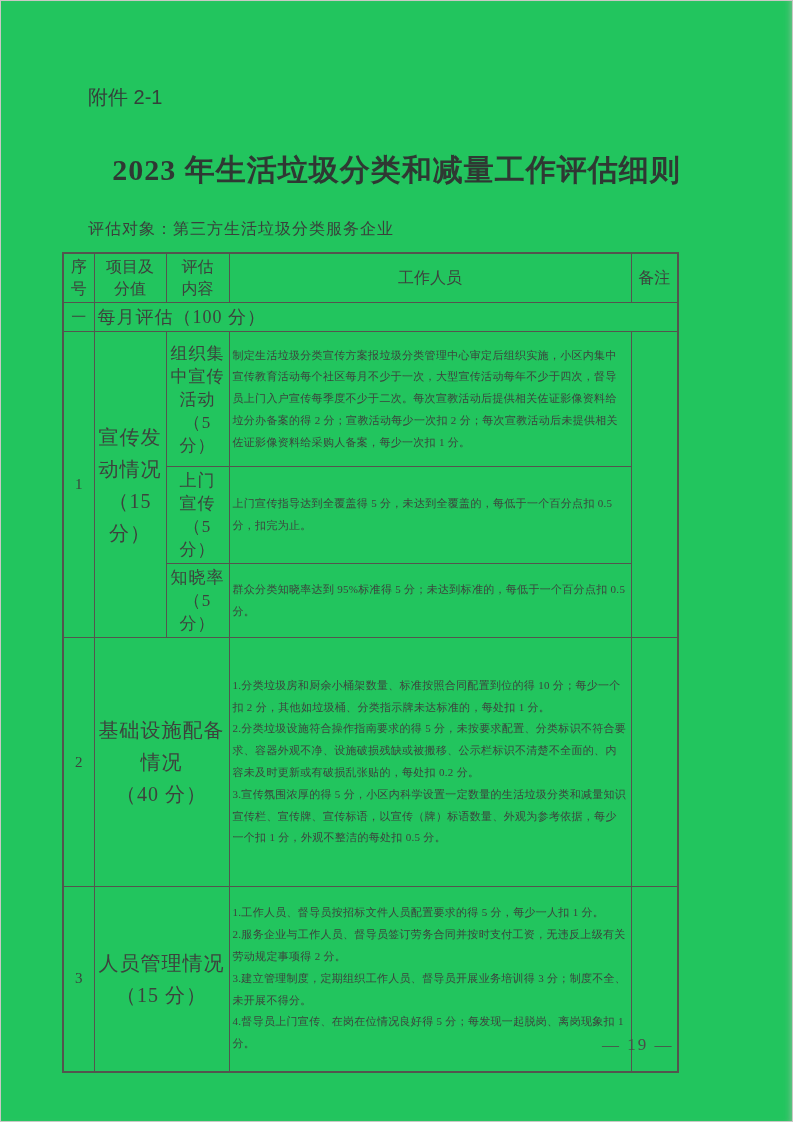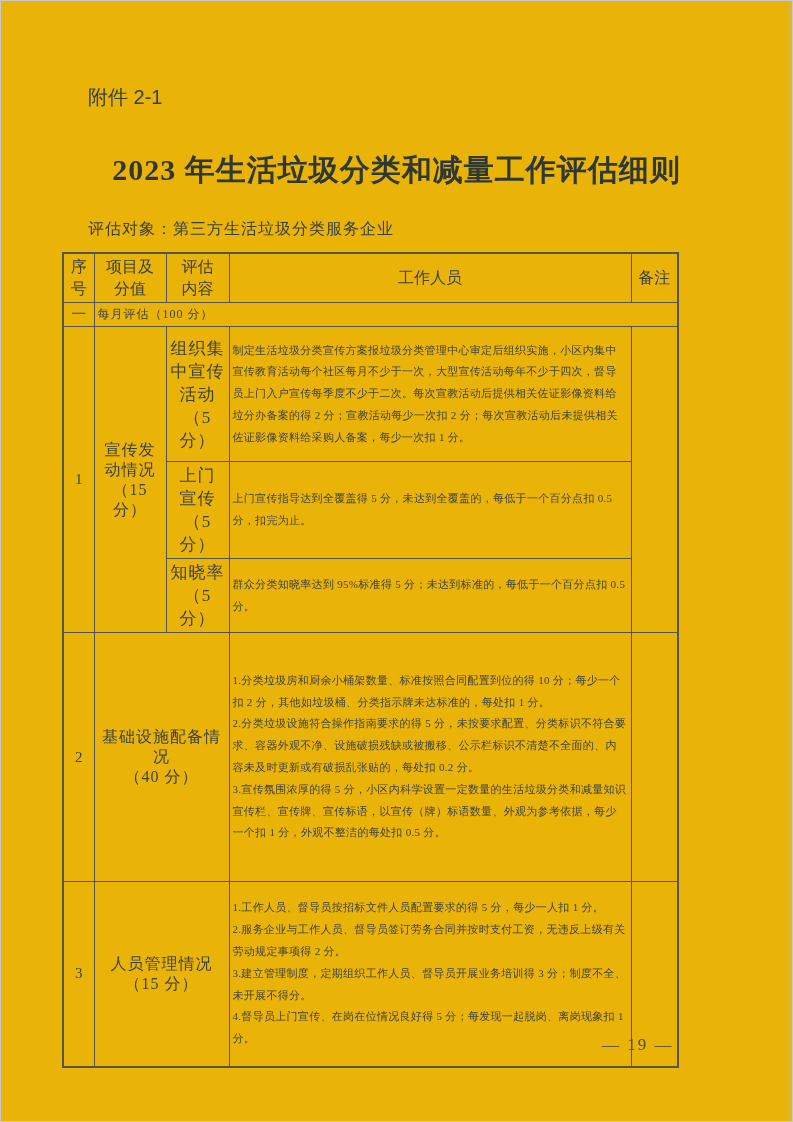--- a/index.html
+++ b/index.html
@@ -4,21 +4,21 @@
 <style>
   html, body { margin: 0; padding: 0; }
   body {
     width: 793px; height: 1122px;
     background: #e9e9e7;
     font-family: "Liberation Serif", "DejaVu Serif", serif;
   }
   .page {
     position: relative;
     width: 793px; height: 1122px;
-    background: #eab308;
+    background: #22c55e;
     box-shadow: inset 0 0 0 1px #c9c9c5, inset -6px 0 8px -6px #b9b9b5;
     color: #3d423d;
     overflow: hidden;
   }
   .attachment-label {
     position: absolute;
     left: 88px; top: 84px;
     font-family: "Liberation Sans", "DejaVu Sans", sans-serif;
     font-size: 20px;
     color: #34403a;
@@ -54,32 +54,32 @@
   table.rubric td, table.rubric th {
     font-weight: normal;
     vertical-align: middle;
     color: #3d423d;
     white-space: pre-line;
     padding: 2px 3px;
     overflow: hidden;
   }
   th.hdr { font-size: 16px; line-height: 22px; text-align: center; }
   td.seq { font-size: 15px; text-align: center; }
-  td.item { font-size: 16px; line-height: 20px; text-align: center; letter-spacing: 1px; margin-left: 19px; }
+  td.item { font-size: 20px; line-height: 32px; text-align: center; letter-spacing: 1px; margin-left: 19px; }
   td.content { font-size: 17px; line-height: 23px; text-align: center; letter-spacing: 1px; }
   td.criteria {
     font-size: 11px;
     line-height: 21.8px;
     text-align: left;
     padding: 4px 8px 4px 11px;
     letter-spacing: 0.3px;
   }
   td.remark { font-size: 15px; text-align: center; }
   td.section-label {
-    font-size: 12px;
+    font-size: 18px;
     text-align: left;
     padding-left: 10px;
     letter-spacing: 1px;
   }
   tr.section-row td { border-bottom-width: 1px; }
   .page-number {
     position: absolute;
     left: 602px; top: 1035px;
     width: 90px;
     text-align: left;

